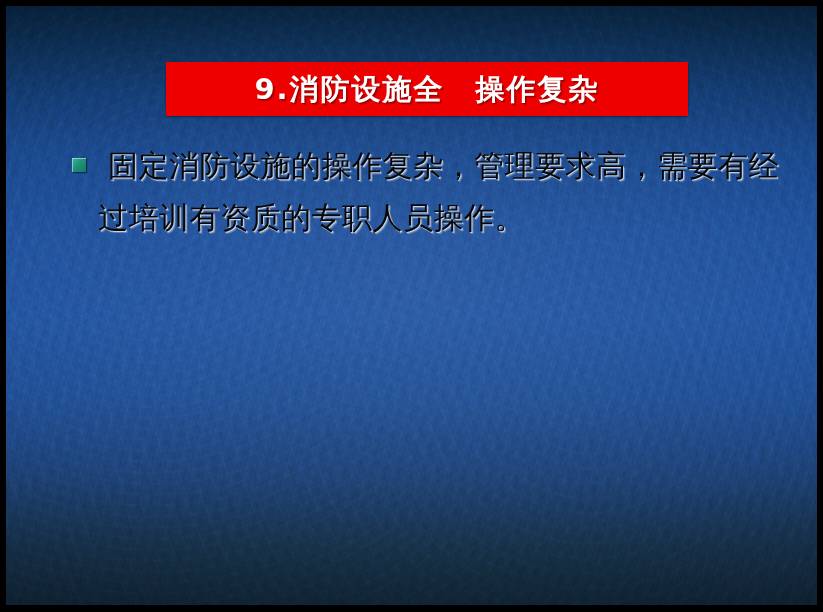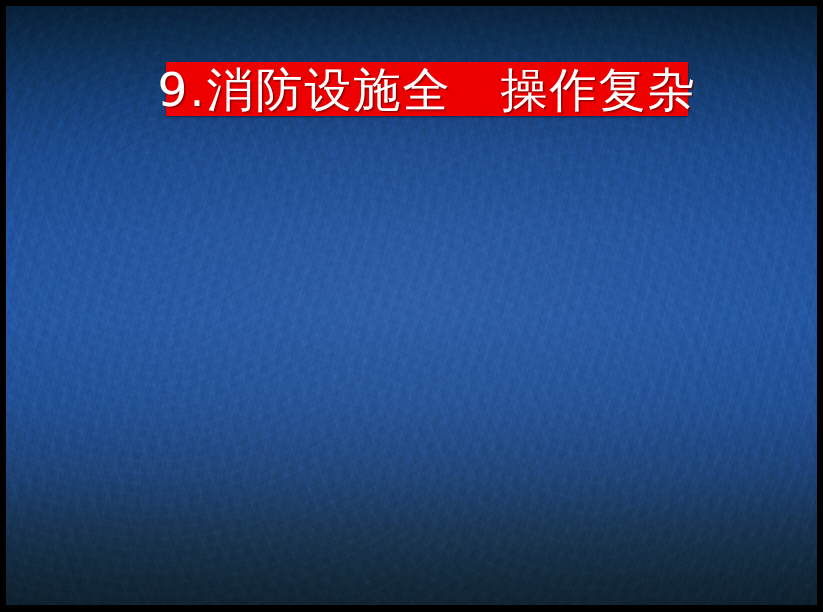--- a/index.html
+++ b/index.html
@@ -99,22 +99,22 @@
     width: 522px;
     height: 54px;
     background: #ef0000;
     display: flex;
     align-items: center;
     justify-content: center;
     box-shadow: 0 1px 2px rgba(0,0,0,0.45);
   }
   .title-text {
     color: #ffffff;
-    font-size: 47px;
-    font-weight: normal;
+    font-size: 29px;
+    font-weight: bold;
     letter-spacing: 2px;
     line-height: 1;
     white-space: pre;
     text-shadow:
       1px 1px 0 rgba(120,0,0,0.55),
       2px 2px 1px rgba(90,0,0,0.35);
     font-family: "DejaVu Sans", "Liberation Sans", sans-serif;
   }
 
   
@@ -175,17 +175,21 @@
   <div class="bg-vignette"></div>
 
   <div class="title-banner">
     <div class="title-text">9.消防设施全　操作复杂</div>
   </div>
 
   <div class="body">
 
 
 
+    <div class="bullet-row">
+      <span class="bullet-marker"></span>
+      <span class="bullet-text"> 固定消防设施的操作复杂，管理要求高，需要有经过培训有资质的专职人员操作。</span>
+    </div>
 
   </div>
 
   <div class="frame"></div>
 </div>
 
 </body></html>

